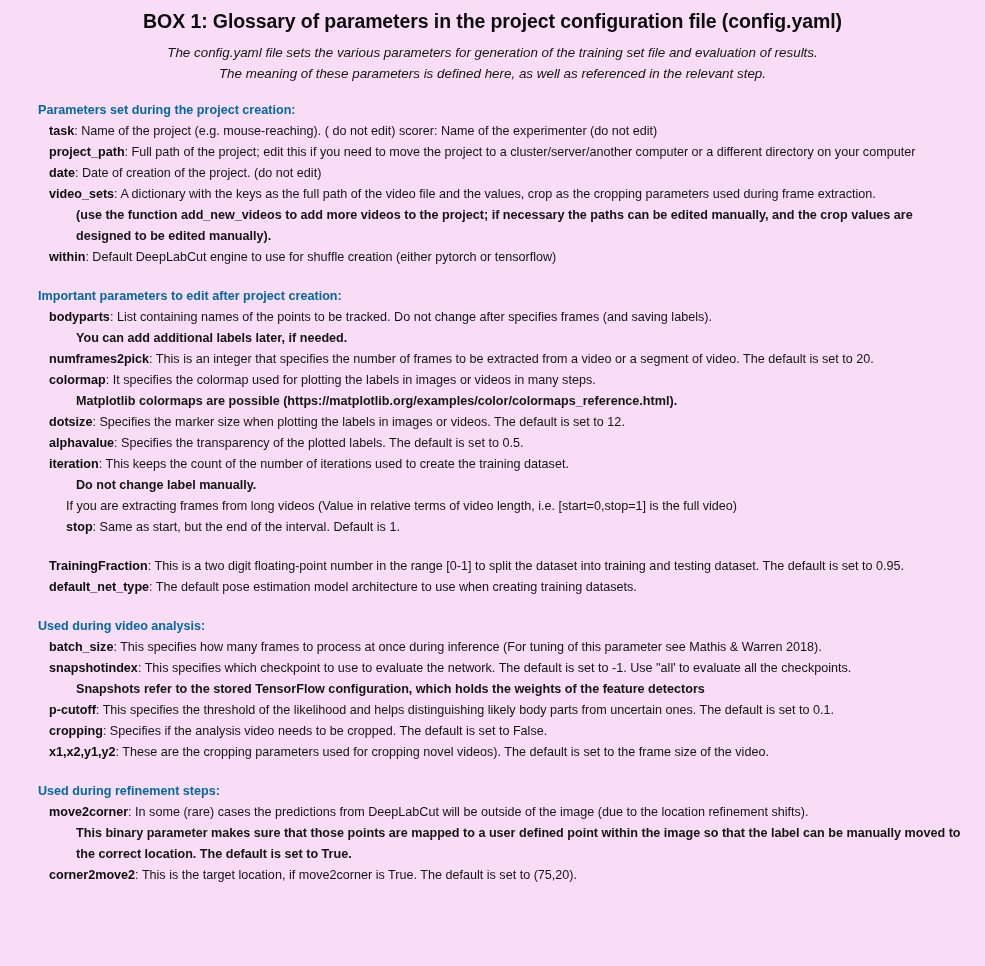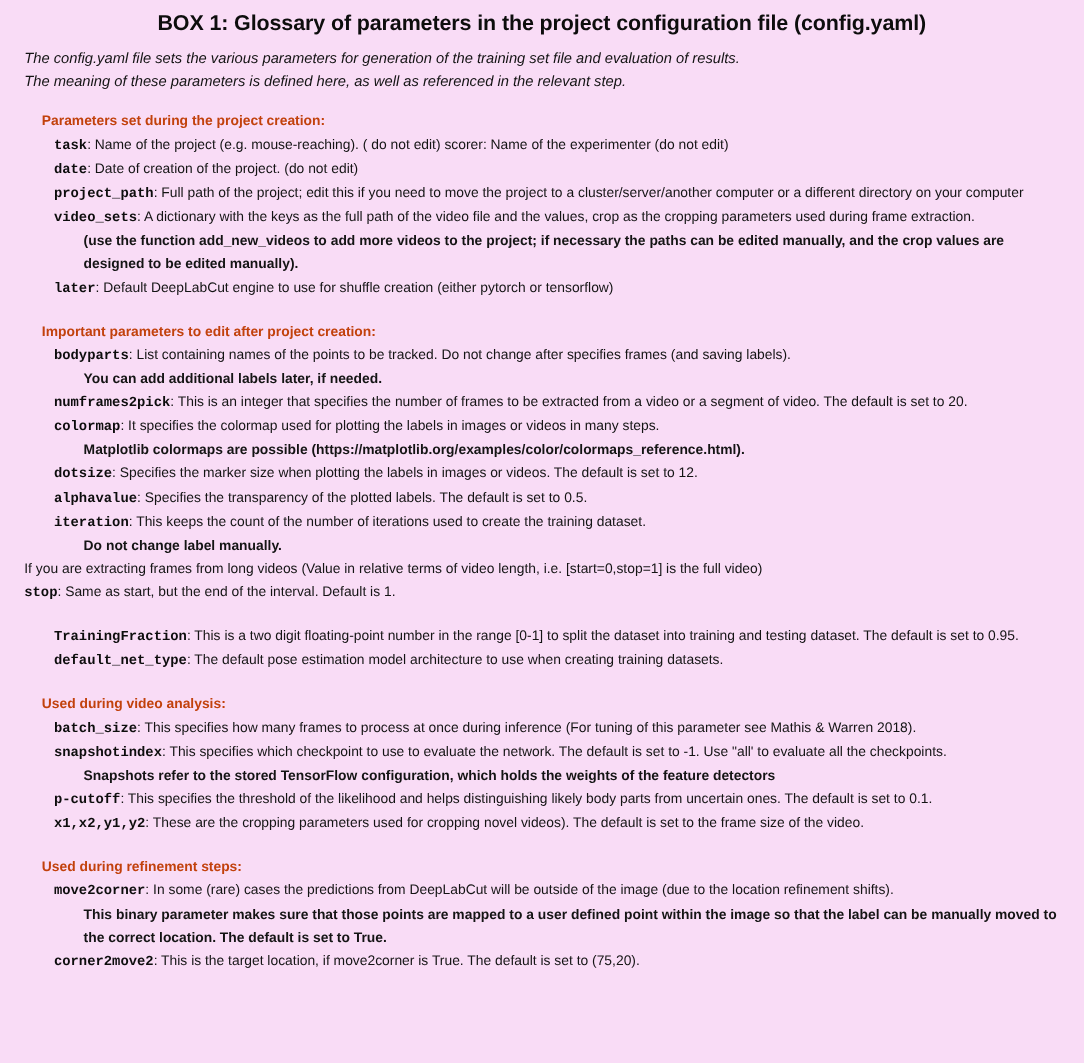--- a/index.html
+++ b/index.html
@@ -27,50 +27,49 @@
   .title {
     text-align: center;
     font-size: 19.5px;
     font-weight: bold;
     line-height: 24px;
     letter-spacing: -0.1px;
     color: #0d0d0d;
     margin: 0 0 10px 0;
   }
   .subtitle {
-    text-align: left;
+    text-align: center;
     font-style: italic;
     font-size: 13.4px;
     line-height: 20.5px;
     color: #141414;
     margin: 0 0 16px 0;
   }
   .subtitle .sub-line { display: block; }
 
   .section { margin: 0; }
   .section-head {
     font-weight: bold;
     font-size: 12.6px;
     line-height: 21px;
-    color: #c2410c;
+    color: #0369a1;
     margin: 0;
     padding-left: 16px;
   }
   .entry {
     font-size: 12.6px;
     line-height: 21px;
     color: #141414;
     margin: 0;
     padding-left: 27px;
   }
-  .entry.lvl0 { padding-left: 0px; }
+  .entry.lvl0 { padding-left: 0px; margin-left: 44px; }
   .entry .term {
     font-weight: bold;
     color: #0d0d0d;
-    font-family: Liberation Mono, monospace;
   }
   .entry .cont {
     display: block;
     padding-left: 27px;
     font-weight: bold;
   }
   .gap { height: 18px; }
 </style>
 </head>
 <body>
@@ -81,24 +80,24 @@
 
   <div class="subtitle">
     <span class="sub-line">The config.yaml file sets the various parameters for generation of the training set file and evaluation of results.</span>
     <span class="sub-line">The meaning of these parameters is defined here, as well as referenced in the relevant step.</span>
   </div>
 
   <div id="sections-root">
       <div class="section">
         <div class="section-head">Parameters set during the project creation:</div>
         <div class="entry"><span class="term">task</span><span>: Name of the project (e.g. mouse-reaching). ( do not edit) scorer: Name of the experimenter (do not edit)</span></div>
+        <div class="entry"><span class="term">project_path</span><span>: Full path of the project; edit this if you need to move the project to a cluster/server/another computer or a different directory on your computer</span></div>
         <div class="entry"><span class="term">date</span><span>: Date of creation of the project. (do not edit)</span></div>
-        <div class="entry"><span class="term">project_path</span><span>: Full path of the project; edit this if you need to move the project to a cluster/server/another computer or a different directory on your computer</span></div>
         <div class="entry"><span class="term">video_sets</span><span>: A dictionary with the keys as the full path of the video file and the values, crop as the cropping parameters used during frame extraction.</span><span class="cont">(use the function add_new_videos to add more videos to the project; if necessary the paths can be edited manually, and the crop values are designed to be edited manually).</span></div>
-        <div class="entry"><span class="term">later</span><span>: Default DeepLabCut engine to use for shuffle creation (either pytorch or tensorflow)</span></div>
+        <div class="entry"><span class="term">within</span><span>: Default DeepLabCut engine to use for shuffle creation (either pytorch or tensorflow)</span></div>
       </div>
       <div class="gap"></div>
       <div class="section">
         <div class="section-head">Important parameters to edit after project creation:</div>
         <div class="entry"><span class="term">bodyparts</span><span>: List containing names of the points to be tracked. Do not change after specifies frames (and saving labels).</span><span class="cont">You can add additional labels later, if needed.</span></div>
         <div class="entry"><span class="term">numframes2pick</span><span>: This is an integer that specifies the number of frames to be extracted from a video or a segment of video. The default is set to 20.</span></div>
         <div class="entry"><span class="term">colormap</span><span>: It specifies the colormap used for plotting the labels in images or videos in many steps.</span><span class="cont">Matplotlib colormaps are possible (https://matplotlib.org/examples/color/colormaps_reference.html).</span></div>
         <div class="entry"><span class="term">dotsize</span><span>: Specifies the marker size when plotting the labels in images or videos. The default is set to 12.</span></div>
         <div class="entry"><span class="term">alphavalue</span><span>: Specifies the transparency of the plotted labels. The default is set to 0.5.</span></div>
         <div class="entry"><span class="term">iteration</span><span>: This keeps the count of the number of iterations used to create the training dataset.</span><span class="cont">Do not change label manually.</span></div>
@@ -109,20 +108,21 @@
       <div class="section">
         <div class="entry"><span class="term">TrainingFraction</span><span>: This is a two digit floating-point number in the range [0-1] to split the dataset into training and testing dataset. The default is set to 0.95.</span></div>
         <div class="entry"><span class="term">default_net_type</span><span>: The default pose estimation model architecture to use when creating training datasets.</span></div>
       </div>
       <div class="gap"></div>
       <div class="section">
         <div class="section-head">Used during video analysis:</div>
         <div class="entry"><span class="term">batch_size</span><span>: This specifies how many frames to process at once during inference (For tuning of this parameter see Mathis &amp; Warren 2018).</span></div>
         <div class="entry"><span class="term">snapshotindex</span><span>: This specifies which checkpoint to use to evaluate the network. The default is set to -1. Use "all' to evaluate all the checkpoints.</span><span class="cont">Snapshots refer to the stored TensorFlow configuration, which holds the weights of the feature detectors</span></div>
         <div class="entry"><span class="term">p-cutoff</span><span>: This specifies the threshold of the likelihood and helps distinguishing likely body parts from uncertain ones. The default is set to 0.1.</span></div>
+        <div class="entry"><span class="term">cropping</span><span>: Specifies if the analysis video needs to be cropped. The default is set to False.</span></div>
         <div class="entry"><span class="term">x1,x2,y1,y2</span><span>: These are the cropping parameters used for cropping novel videos). The default is set to the frame size of the video.</span></div>
       </div>
       <div class="gap"></div>
       <div class="section">
         <div class="section-head">Used during refinement steps:</div>
         <div class="entry"><span class="term">move2corner</span><span>: In some (rare) cases the predictions from DeepLabCut will be outside of the image (due to the location refinement shifts).</span><span class="cont">This binary parameter makes sure that those points are mapped to a user defined point within the image so that the label can be manually moved to the correct location. The default is set to True.</span></div>
         <div class="entry"><span class="term">corner2move2</span><span>: This is the target location, if move2corner is True. The default is set to (75,20).</span></div>
       </div>
     </div>
 

